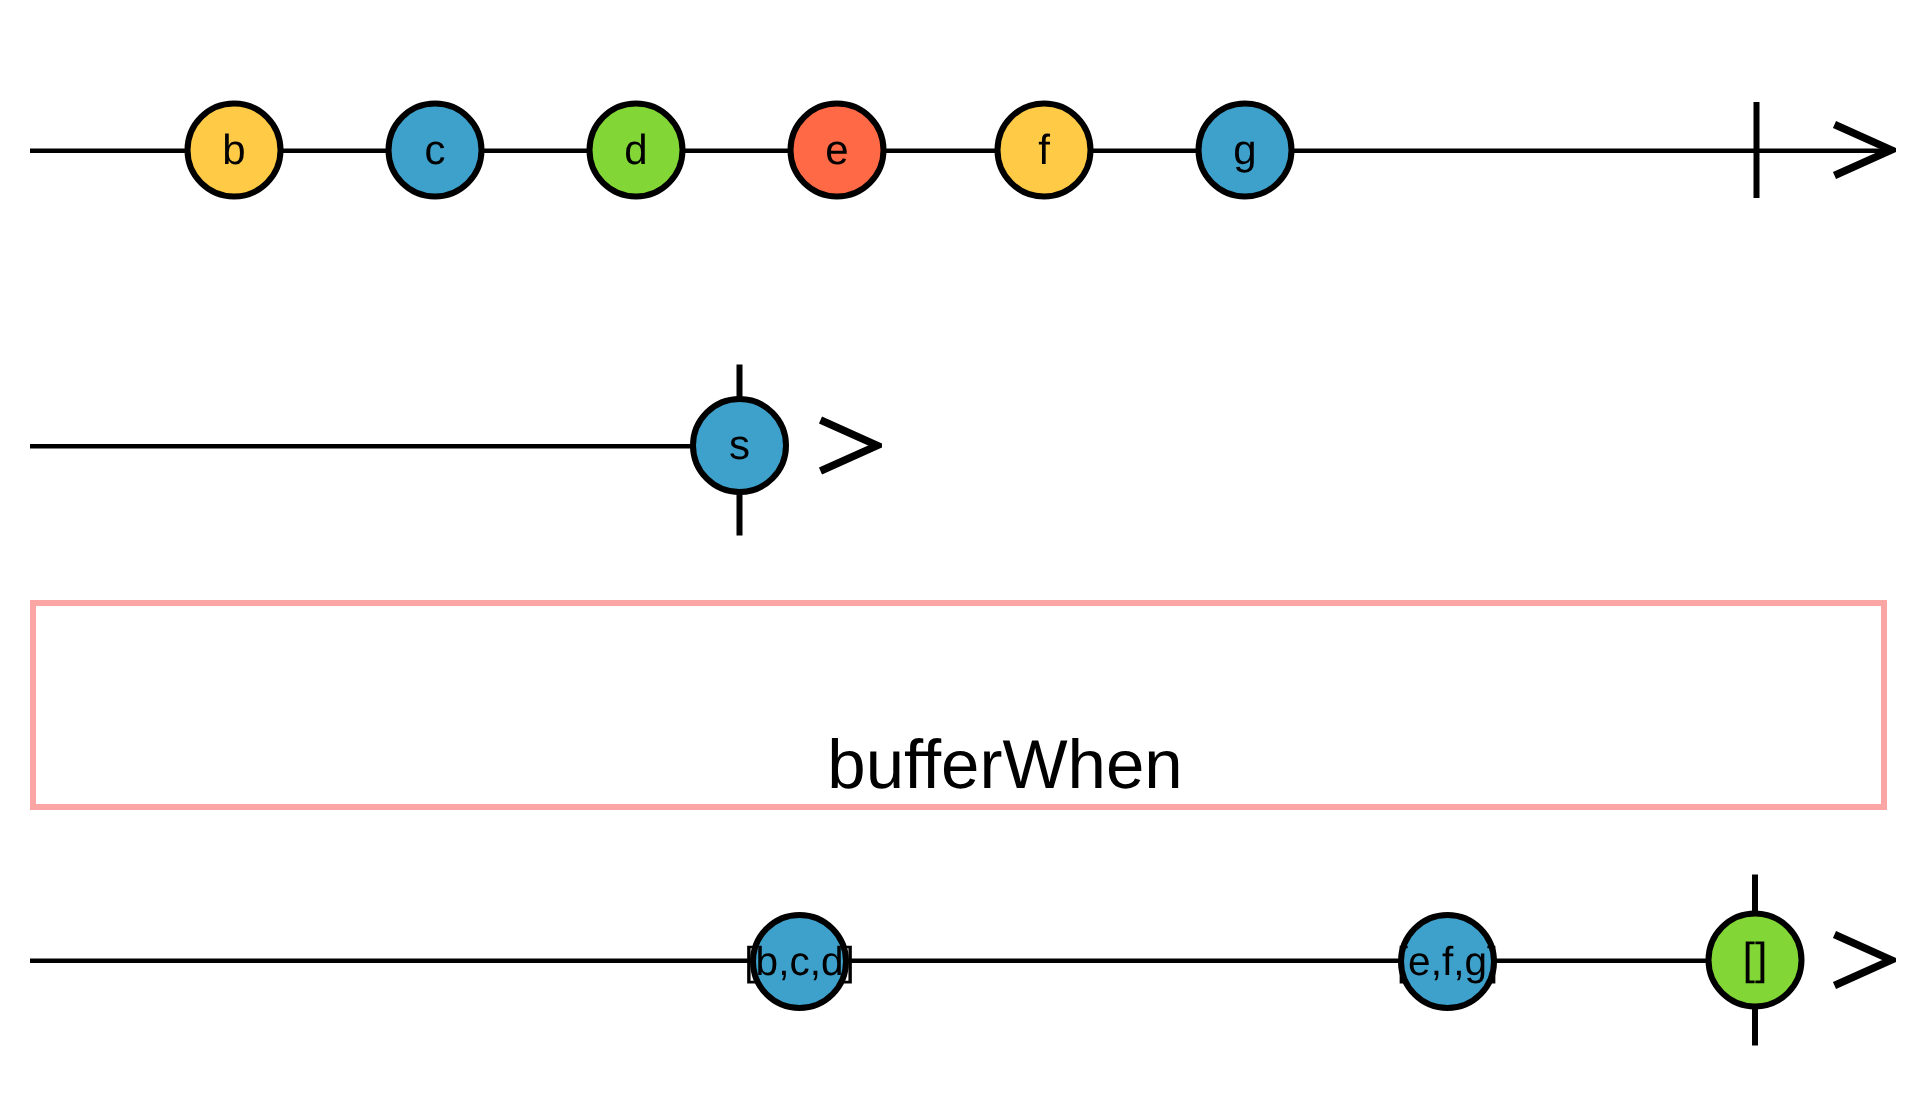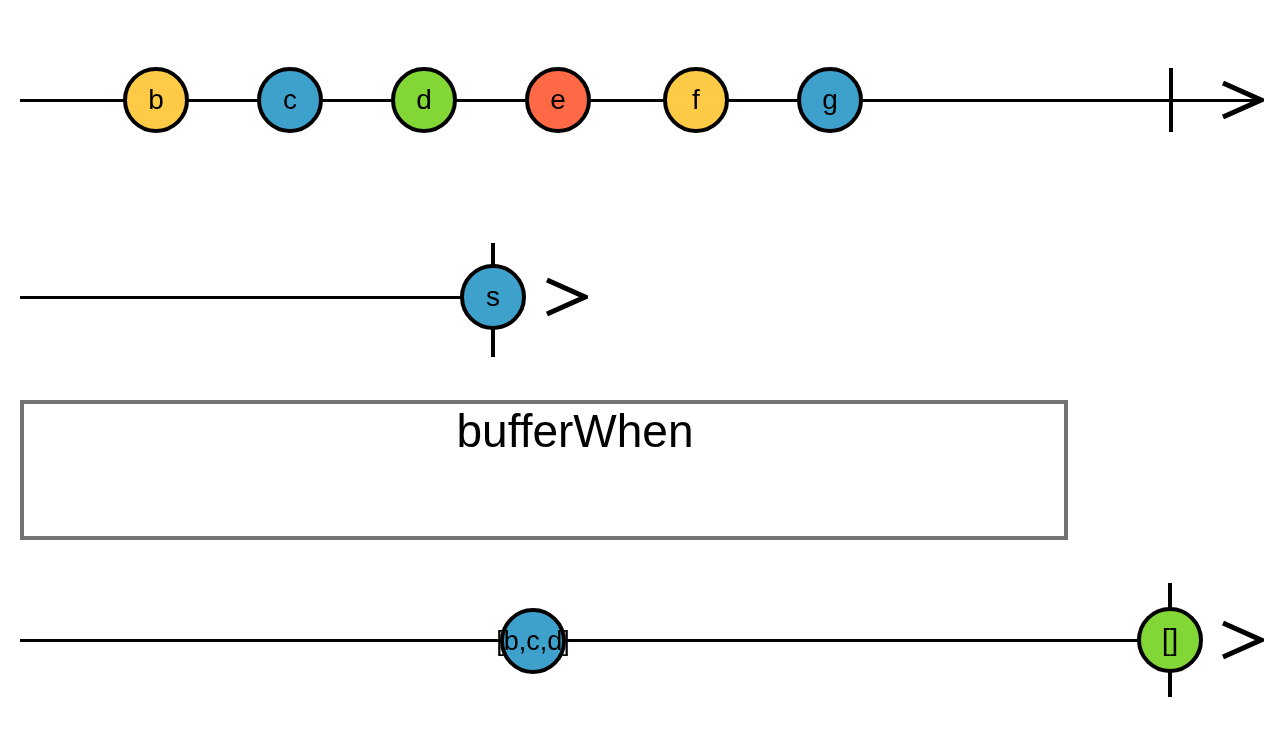--- a/index.html
+++ b/index.html
@@ -53,27 +53,27 @@
     font-size: 30px;
   }
   .arrowhead {
     position: absolute;
     z-index: 3;
   }
   .operator-box {
     position: absolute;
     left: 20px;
     top: 400px;
-    width: 1048px;
+    width: 1238px;
     height: 140px;
     box-sizing: border-box;
-    border: 4px solid #737373;
+    border: 4px solid #fca5a5;
     background: #ffffff;
     display: flex;
-    align-items: flex-start;
+    align-items: flex-end;
     justify-content: center;
     z-index: 2;
   }
   .operator-box .op-label {
     font-size: 46px;
     color: #000;
     transform: translateX(31px);
   }
 </style>
 </head>
@@ -121,20 +121,23 @@
   <div class="operator-box">
     <span class="op-label">bufferWhen</span>
   </div>
 
   <div class="timeline" style="left:20px; top:639px; width:1151px;"></div>
   <div class="tick" style="left:1168px; top:583px; height:114px;"></div>
 
   <div class="marble buffer" style="left: 460px; top: 608px; background-color: rgb(62, 161, 203); margin-left: 40px;">
     <span class="label">[b,c,d]</span>
   </div>
+  <div class="marble buffer" style="left: 932px; top: 608px; background-color: rgb(62, 161, 203);">
+    <span class="label">[e,f,g]</span>
+  </div>
   <div class="marble empty" style="left: 1137px; top: 607px; background-color: rgb(130, 215, 54);">
     <span class="label">[]</span>
   </div>
 
   <svg class="arrowhead" style="left:1220px; top:620px;" width="44" height="40" viewBox="0 0 44 40">
     <polyline points="3,3 41,20 3,37" fill="none" stroke="#000" stroke-width="5"></polyline>
   </svg>
 
 </div>
 

